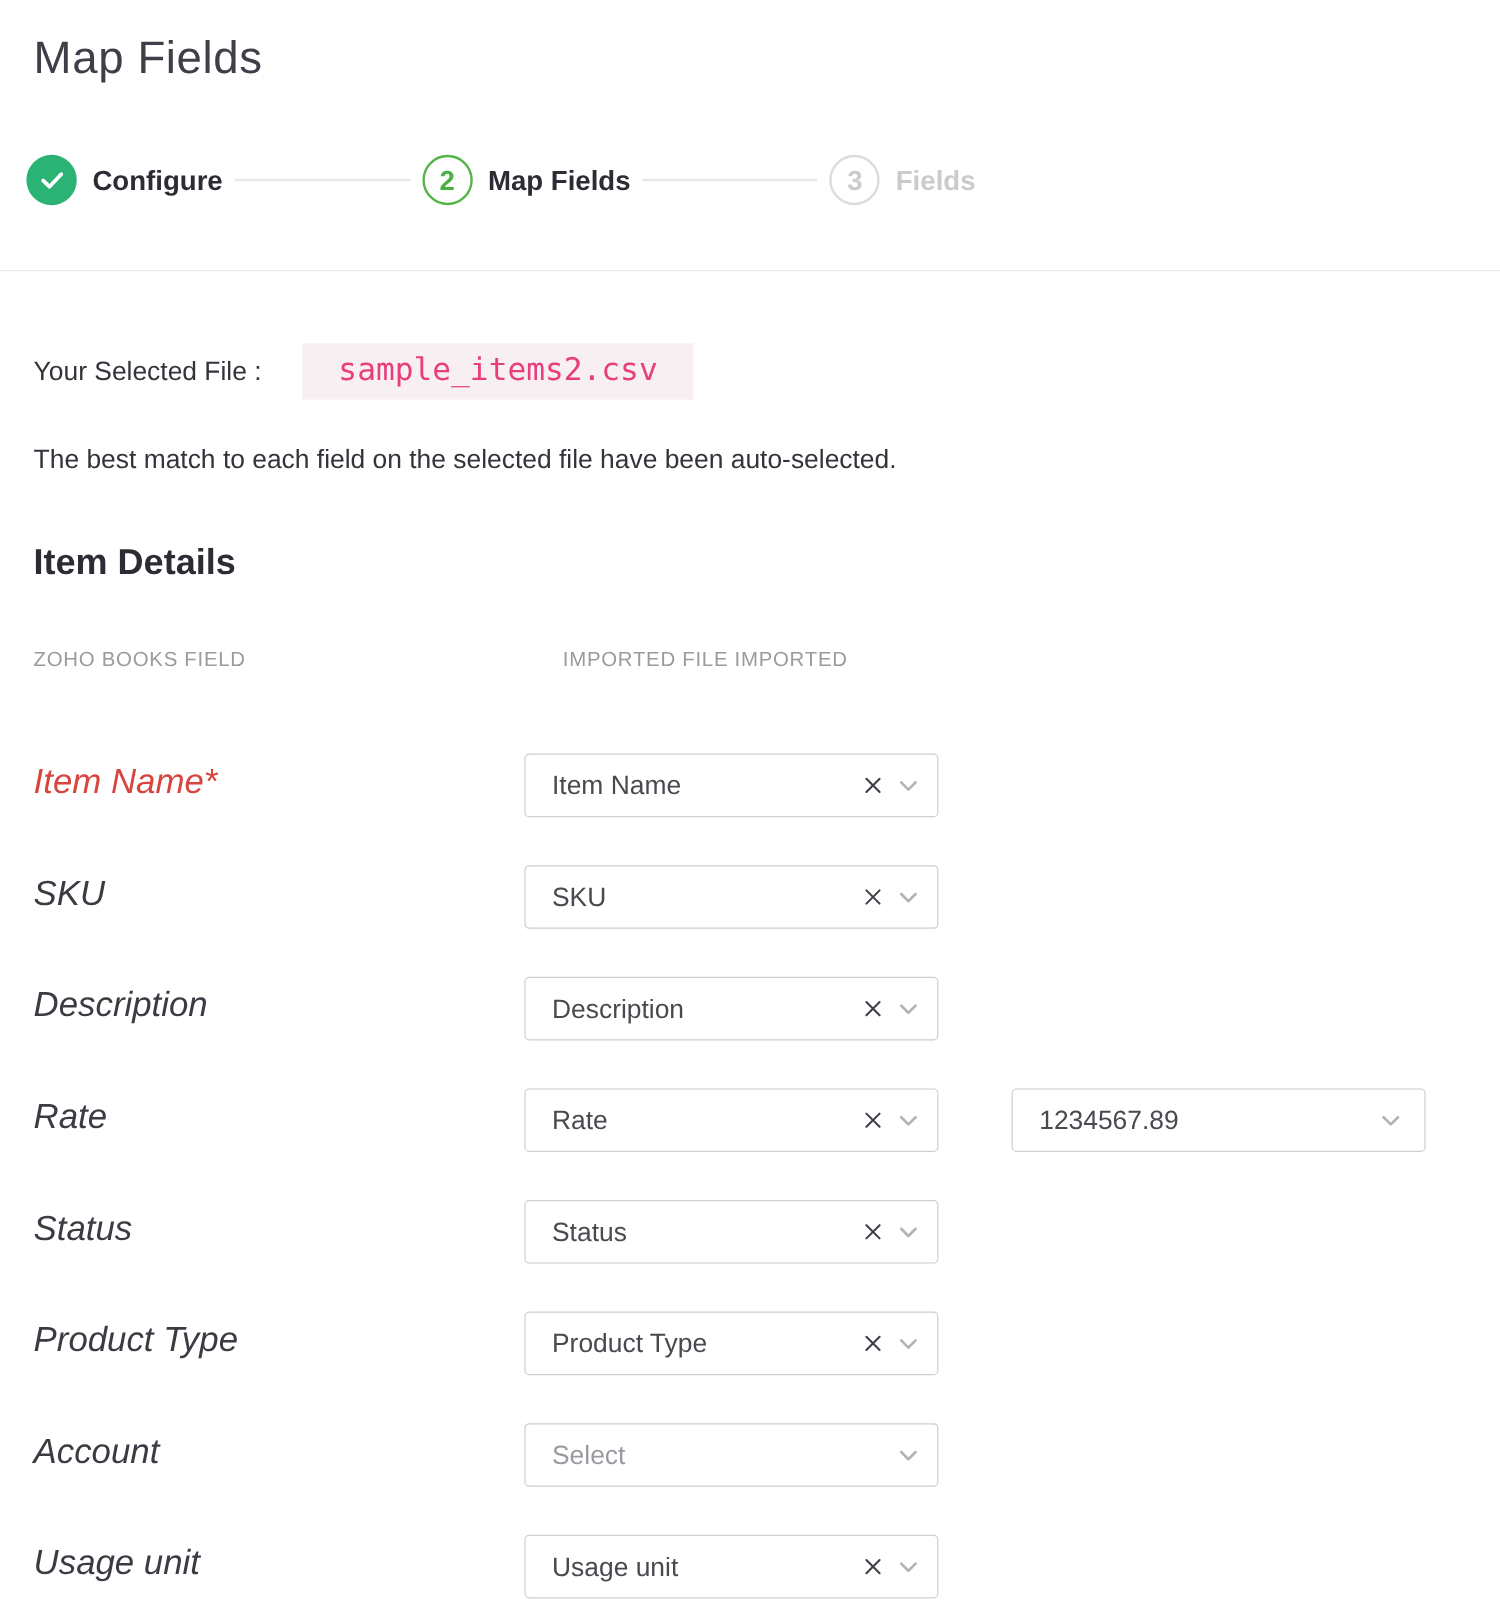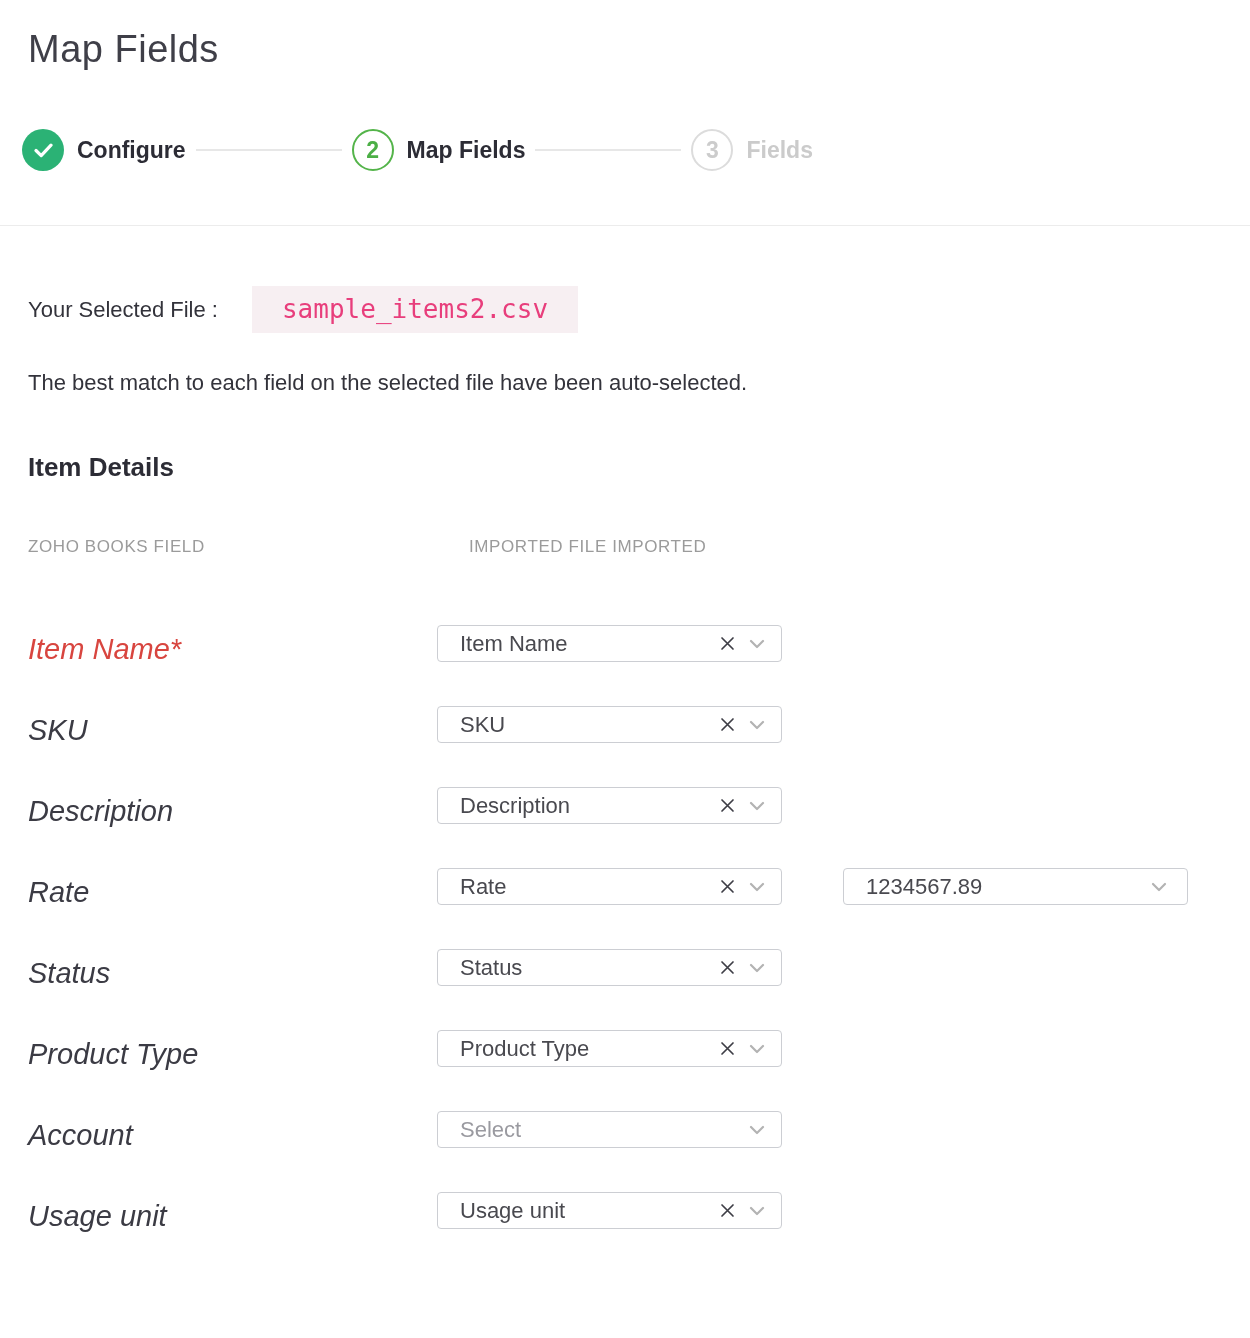--- a/index.html
+++ b/index.html
@@ -54,38 +54,38 @@
     background: #f7eff2;
     color: #e83e7c;
     font-family: "DejaVu Sans Mono", monospace;
     font-size: 26px;
     padding: 8px 30px 9px 30px;
     white-space: nowrap;
   }
 
   .note { margin-top: 37px; font-size: 22px; color: #33333b; }
 
-  .section-title { margin-top: 56px; font-size: 26px; font-weight: 700; color: #2c2c35; }
+  .section-title { margin-top: 56px; font-size: 30px; font-weight: 700; color: #2c2c35; }
 
   .cols-header { margin-top: 54px; display: flex; gap: 32px; }
   .col-h {
     font-size: 17px; color: #9b9b9b; letter-spacing: 0.6px; font-weight: 400;
   }
   .col-h.first { width: 409px; flex: 0 0 auto; }
 
   .rows { margin-top: 68px; }
   .map-row { display: flex; margin-bottom: 40px; align-items: flex-start; }
   .row-label {
     width: 409px; flex: 0 0 auto;
     font-size: 29px; color: #3b3b44; padding-top: 8px; font-style: italic;
   }
   .row-label.required { color: #d8453f; }
 
   .select-box {
-    width: 345px; height: 37px; flex: 0 0 auto;
+    width: 345px; height: 53px; flex: 0 0 auto;
     border: 1px solid #ccced3; border-radius: 4px; background: #fff;
     display: flex; align-items: center;
     padding: 0 16px 0 22px;
     cursor: pointer;
   }
   .select-value { flex: 1 1 auto; font-size: 22px; color: #49494f; }
   .select-value.placeholder { color: #9a9aa0; }
   .icon-clear { display: flex; align-items: center; margin-right: 13px; cursor: pointer; }
   .icon-chev { display: flex; align-items: center; }
   .select-box.format { margin-left: 61px; padding-right: 20px; }

